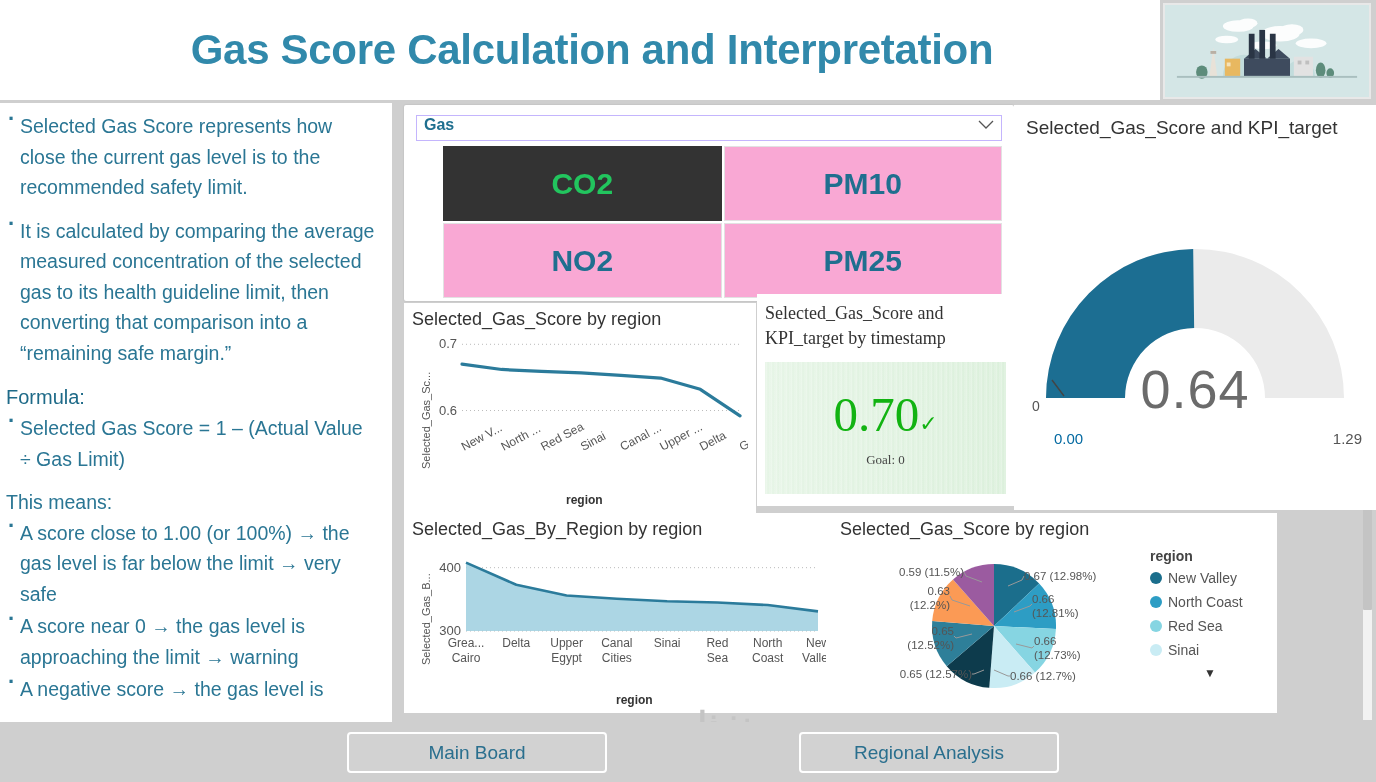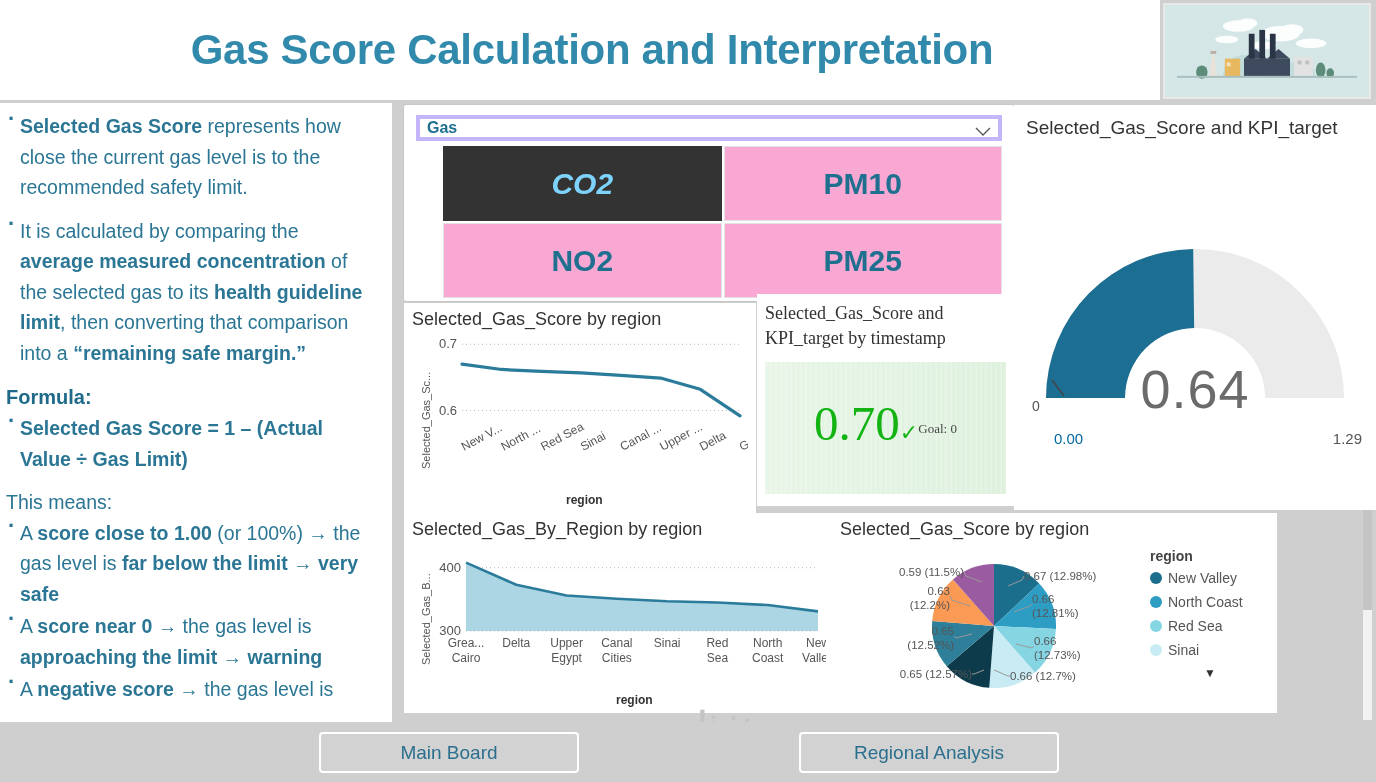--- a/index.html
+++ b/index.html
@@ -43,52 +43,52 @@
   }
   .bullet-li {
     position: relative; padding-left: 14px; margin-bottom: 2px;
     color: #2a7694; font-size: 19.5px; line-height: 30.5px;
   }
   .bullet-li::before {
     content: "·"; position: absolute; left: 2px; top: -7px;
     font-size: 22px; color: #2a7694; font-weight: bold;
   }
   .para-gap { height: 11px; }
-  .b { font-weight: bold; }
+  .b { font-weight: normal; }
   .plain-line {
     color: #2a7694; font-size: 19.5px; line-height: 30.5px; padding-left: 0px;
   }
   .heading-line {
     color: #1e6a88; font-size: 20px; line-height: 32px; font-weight: bold;
   }
 
   
   .slicer {
     position: absolute; left: 404px; top: 105px; width: 610px; height: 196px;
     background: #ffffff; border-radius: 2px;
     box-shadow: 0 0 2px rgba(0,0,0,0.14);
     padding: 10px 12px 10px 12px;
   }
   .slicer-header {
-    height: 26px; border: 4px solid #c4b5fd; background: #fff;
-    display: flex; align-items: center; justify-content: space-between;
+    height: 26px; border: 1px solid #c4b5fd; background: #fff;
+    display: flex; align-items: flex-start; justify-content: space-between;
     padding: 0 7px; margin-bottom: 5px;
   }
   .slicer-header-label { font-size: 16px; font-weight: bold; color: #1f6f8f; }
   .chev { width: 16px; height: 10px; }
   .slicer-grid {
     display: grid; grid-template-columns: 1fr 1fr; grid-template-rows: 1fr 1fr;
     gap: 2px; height: 152px; margin-left: 27px;
   }
   .gas-btn {
     border: 1px solid #e2e2e2; background: #f9a8d4;
     display: flex; align-items: center; justify-content: center;
     font-size: 30px; font-weight: bold; color: #1f6f8f; cursor: pointer;
   }
-  .gas-btn.selected { background: #333333; color: #7dd3fc; border-color: #333333; font-style: italic; }
+  .gas-btn.selected { background: #333333; color: #22c55e; border-color: #333333; }
 
   
   .gauge-card {
     position: absolute; left: 1014px; top: 105px; width: 362px; height: 405px;
     background: #ffffff;
   }
   .card-title {
     font-size: 19px; color: #333333; padding: 10px 0 0 12px; line-height: 25px;
   }
   .gauge-wrap { position: relative; width: 100%; height: 330px; }
@@ -126,21 +126,21 @@
   
   .kpi-card {
     position: absolute; left: 757px; top: 294px; width: 257px; height: 212px;
     background: #ffffff;
     font-family: Liberation Serif, serif;
   }
   .kpi-title { font-size: 18px; color: #333; padding: 7px 8px 0 8px; line-height: 25px; }
   .kpi-body {
     position: absolute; left: 8px; top: 68px; width: 241px; height: 132px;
     background: linear-gradient(90deg,#e4f4e4,#d9efd9);
-    display: flex; flex-direction: row; align-items: center; justify-content: center;
+    display: flex; flex-direction: column; align-items: center; justify-content: center;
   }
   .kpi-noise {
     position: absolute; inset: 0;
     background: repeating-linear-gradient(90deg,
       rgba(255,255,255,0.0) 0px, rgba(255,255,255,0.55) 1px,
       rgba(255,255,255,0.0) 3px, rgba(255,255,255,0.35) 5px);
     opacity: 0.8;
   }
   .kpi-value {
     position: relative; font-size: 49px; color: #12b312; font-weight: 400;
@@ -183,21 +183,21 @@
   .nav-bar {
     position: absolute; left: 0; top: 722px; width: 1376px; height: 60px;
     background: #cfcfcf;
   }
   .nav-btn {
     position: absolute; top: 10px; height: 41px;
     background: #d2d2d2; border: 2px solid #ffffff; border-radius: 4px;
     display: flex; align-items: center; justify-content: center;
     font-size: 19px; color: #2a6f8e; cursor: pointer;
   }
-  .nav-btn.main { left: 319px; width: 260px; }
+  .nav-btn.main { left: 347px; width: 260px; }
   .nav-btn.regional { left: 799px; width: 260px; }
 </style>
 </head>
 <body>
 
 <div id="app">
 
   <div class="header">
     <div class="header-title">Gas Score Calculation and Interpretation</div>
   </div>

